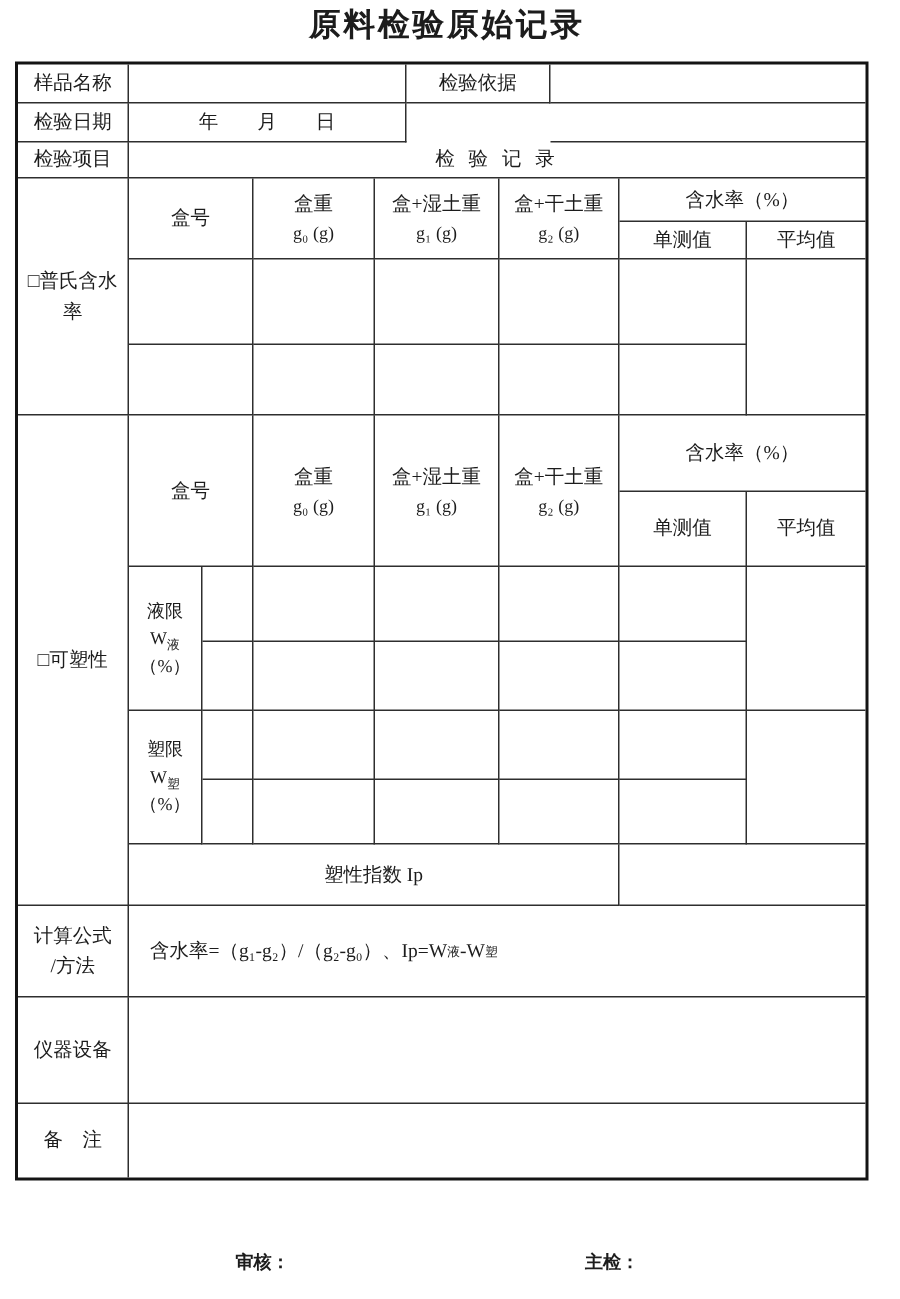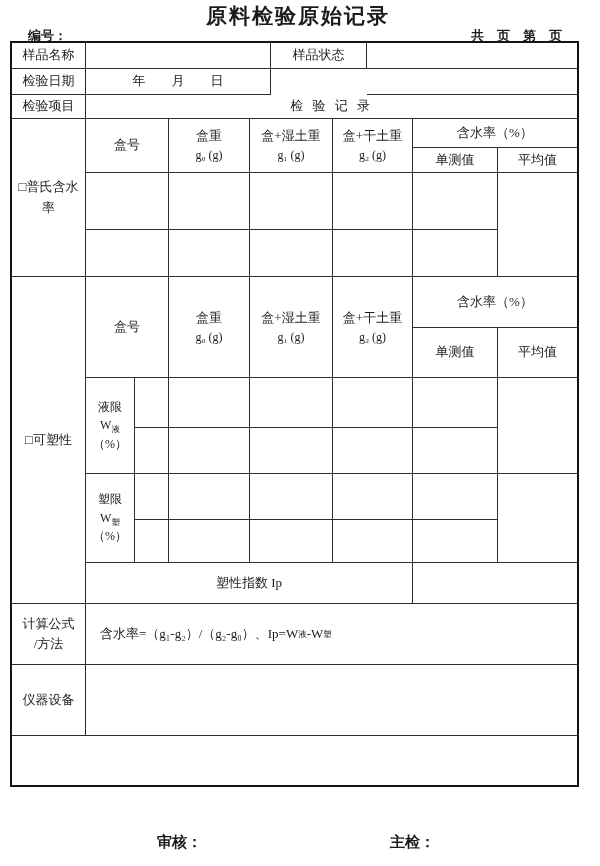--- a/index.html
+++ b/index.html
@@ -28,41 +28,37 @@
     font-size:13px;line-height:1.55;padding:1px 2px;box-sizing:border-box;
     overflow:hidden;
   }
   .no-r{border-right:none}
   .no-b{border-bottom:none}
   .col{flex-direction:column}
   .sm{font-size:12px}
   .left{justify-content:flex-start;text-align:center;padding-left:14px}
   .sp{letter-spacing:3px}
   sub{font-size:8.5px;line-height:1}
-  .footer-sign{position:absolute;top:833px;font-size:15px;font-weight:600}
+  .footer-sign{position:absolute;top:833px;font-size:12px;font-weight:600}
   .sign-review{left:157px}
   .sign-chief{left:390px}
 </style>
 </head>
 <body>
 
 <div class="page">
 
   <div class="title">原料检验原始记录</div>
 
-  <div class="meta">
-    <span>编号：</span>
-    <span>共　页　第　页</span>
-  </div>
 
   <div class="grid">
 
     <div class="cell" style="grid-area:1/1/2/2">样品名称</div>
     <div class="cell" style="grid-area:1/2/2/6"></div>
-    <div class="cell" style="grid-area:1/6/2/8">样品状态</div>
+    <div class="cell" style="grid-area:1/6/2/8">检验依据</div>
     <div class="cell no-r" style="grid-area:1/8/2/11"></div>
 
     <div class="cell" style="grid-area:2/1/3/2">检验日期</div>
     <div class="cell" style="grid-area:2/2/3/6">年　　月　　日</div>
     <div class="cell no-r" style="grid-area:2/8/3/11"></div>
 
     <div class="cell" style="grid-area:3/1/4/2">检验项目</div>
     <div class="cell no-r sp" style="grid-area:3/2/4/11">检 验 记 录</div>
 
     <div class="cell" style="grid-area:4/1/8/2">□普氏含水率</div>
@@ -157,20 +153,21 @@
     <div class="cell no-r left" style="grid-area:15/2/16/11">
       <span>含水率=（g₁-g₂）/（g₂-g₀）、Ip=W</span>
         <sub>液</sub>
         <span>-W</span>
         <sub>塑</sub>
     </div>
 
     <div class="cell" style="grid-area:16/1/17/2">仪器设备</div>
     <div class="cell no-r" style="grid-area:16/2/17/11"></div>
 
+    <div class="cell no-b" style="grid-area:17/1/18/2">备　注</div>
     <div class="cell no-r no-b" style="grid-area:17/2/18/11"></div>
 
   </div>
 
   <span class="footer-sign sign-review">审核：</span>
   <span class="footer-sign sign-chief">主检：</span>
 
 </div>
 
 </body></html>

